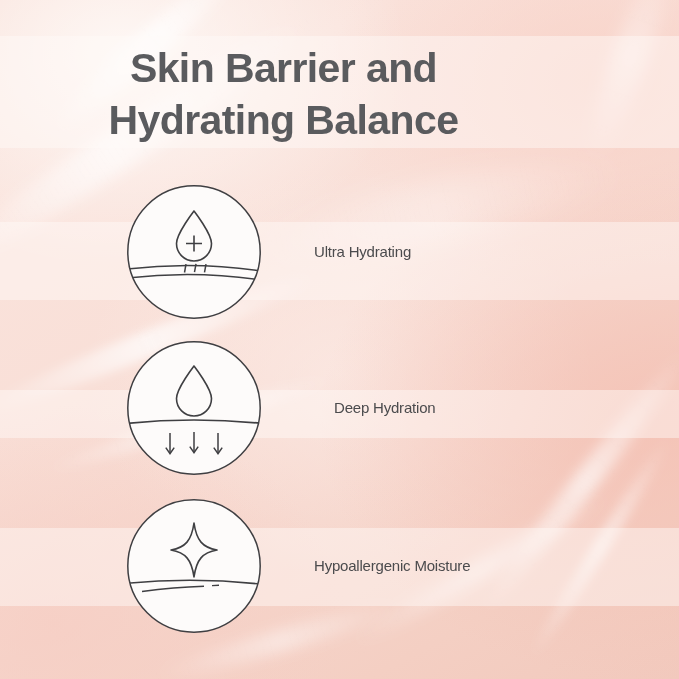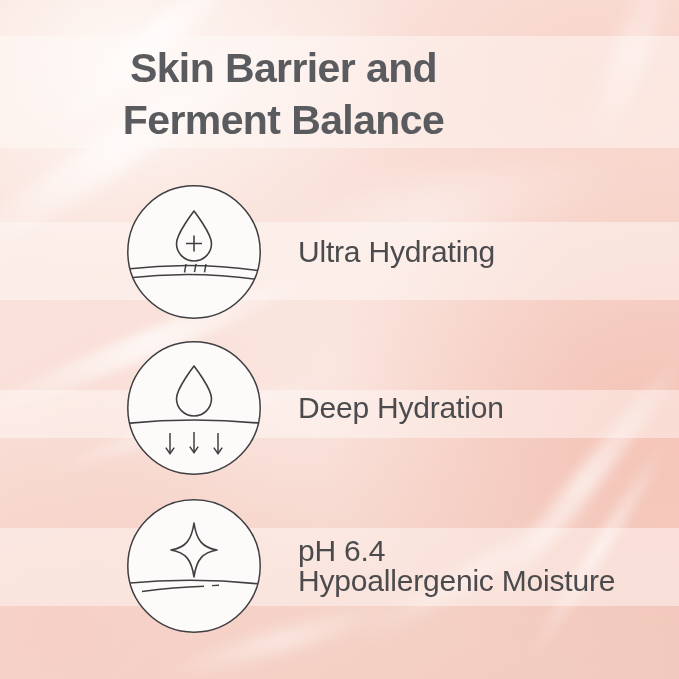--- a/index.html
+++ b/index.html
@@ -126,35 +126,35 @@
   
   .feature {
     position: absolute;
     left: 0;
     width: 679px;
     height: 140px;
     display: flex;
     align-items: center;
   }
   #feature-0 { top: 182px; }
-  #feature-1 { top: 338px; }
+  #feature-1 { top: 338px; gap: 20px; }
   #feature-2 { top: 496px; }
 
   .icon-wrap {
     width: 136px;
     height: 136px;
     margin-left: 126px;
     flex: 0 0 136px;
   }
   .icon-wrap svg { display: block; }
 
   .feature-label {
-    margin-left: 36px;
+    margin-left: 52px;
     color: #4b4b4d;
-    font-size: 30px;
+    font-size: 15px;
     line-height: 30px;
     font-weight: normal;
     letter-spacing: -0.2px;
   }
   .feature-label .lline { display: block; white-space: nowrap; }
 </style>
 </head>
 <body>
 
 <div id="poster">
@@ -170,21 +170,21 @@
   <div class="streak s9"></div>
   <div class="streak s10"></div>
 
   <div class="band band-title"></div>
   <div class="band band-row1"></div>
   <div class="band band-row2"></div>
   <div class="band band-row3"></div>
 
   <div id="title">
     <span class="tline">Skin Barrier and</span>
-    <span class="tline">Ferment Balance</span>
+    <span class="tline">Hydrating Balance</span>
   </div>
 
   <div class="feature" id="feature-0">
     <div class="icon-wrap">
       <svg width="136" height="136" viewBox="0 0 136 136" xmlns="http://www.w3.org/2000/svg">
         <defs>
           <clipPath id="clip1">
             <circle cx="68" cy="68" r="66.2"></circle>
           </clipPath>
         </defs>
@@ -265,18 +265,17 @@
         </g>
 
         <path d="M 68 25
                  C 70.5 42.5, 76.5 49.5, 91 52
                  C 76.5 54.5, 70.5 61.5, 68 79
                  C 65.5 61.5, 59.5 54.5, 45 52
                  C 59.5 49.5, 65.5 42.5, 68 25 Z" fill="none" stroke="#3f3f42" stroke-width="1.6" stroke-linejoin="round"></path>
       </svg>
     </div>
     <div class="feature-label">
-      <span class="lline">pH 6.4</span>
       <span class="lline">Hypoallergenic Moisture</span>
     </div>
   </div>
 
 </div>
 
 </body></html>

